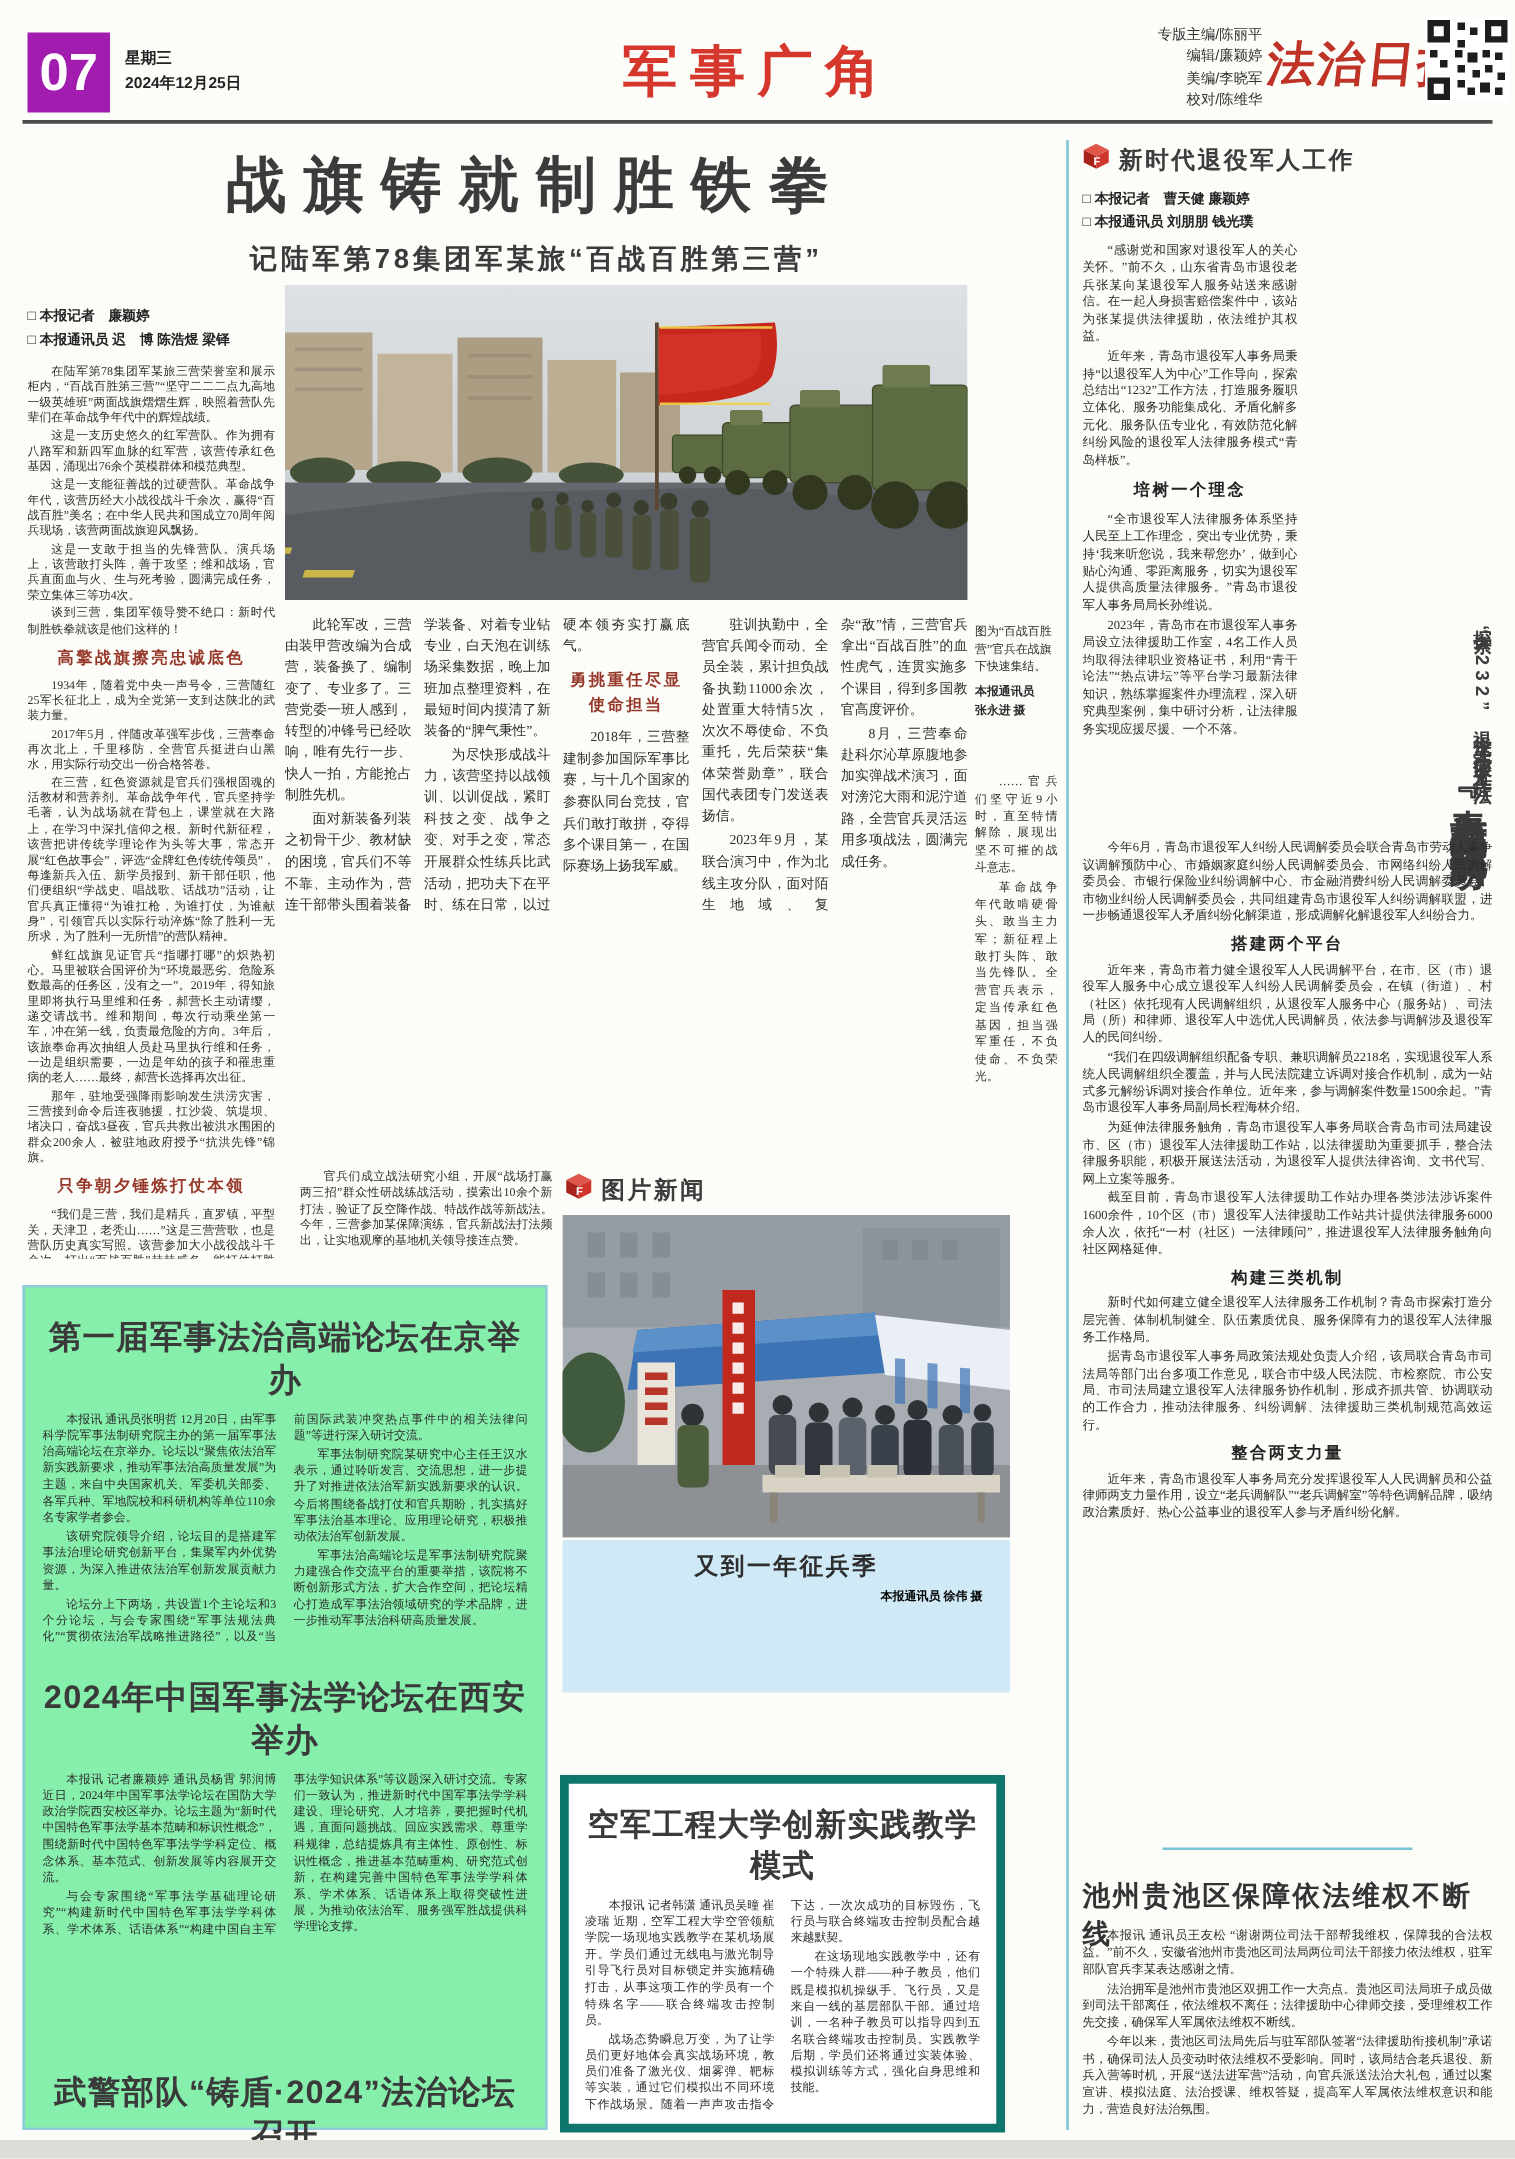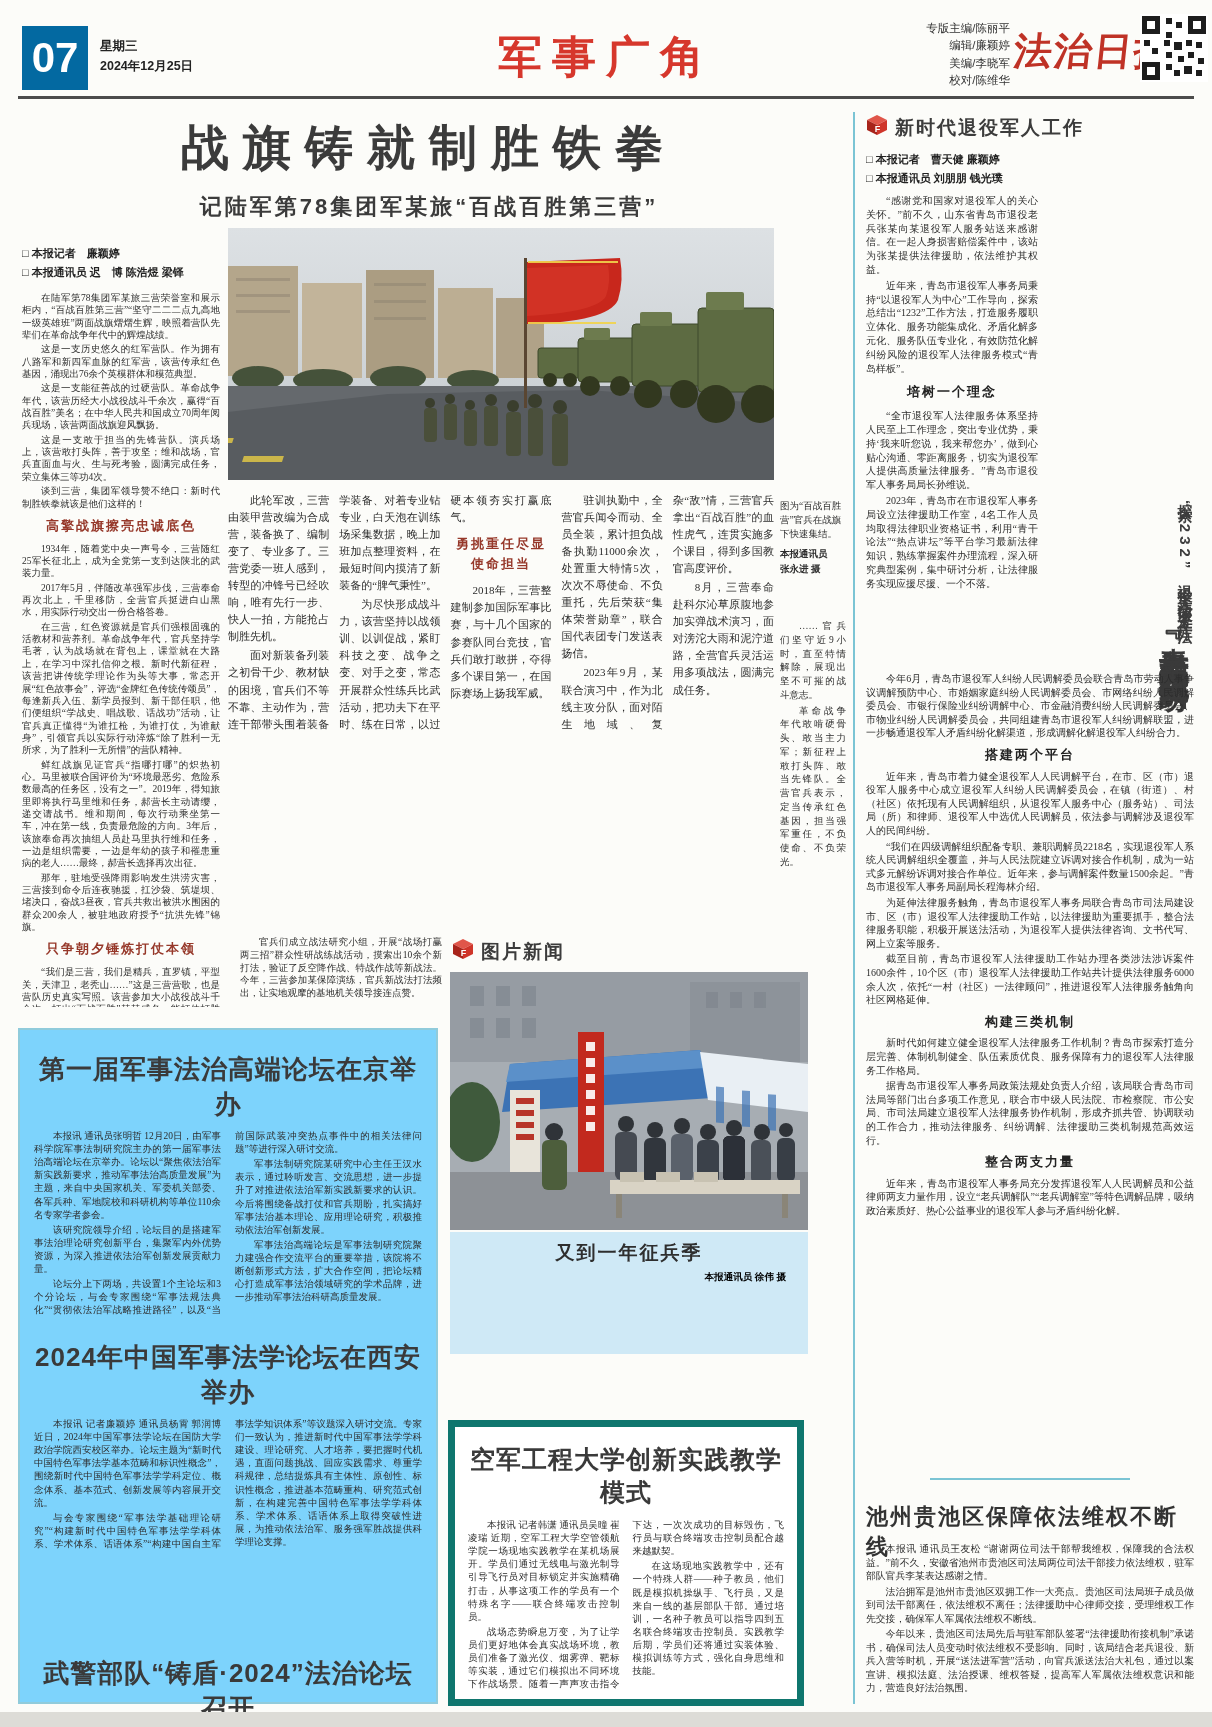--- a/index.html
+++ b/index.html
@@ -1,21 +1,21 @@
 <!DOCTYPE html>
 <html><head>
 <meta charset="utf-8">
 <style>
   html,body{margin:0;padding:0;}
   body{background:#e8e8e4;font-family:"Liberation Sans",sans-serif;}
   #page{position:relative;width:1212px;height:1727px;background:#fcfcf9;margin:0 auto;overflow:hidden;}
   .abs{position:absolute;}
 
   
-  .pgnum{left:22px;top:26px;width:66px;height:64px;background:#0369a1;color:#fff;
+  .pgnum{left:22px;top:26px;width:66px;height:64px;background:#a21caf;color:#fff;
          font-size:42px;font-weight:bold;text-align:center;line-height:64px;}
   .daywrap{left:100px;top:36px;font-size:12.5px;font-weight:bold;color:#222;line-height:1.6;}
   .section-title{left:0;top:28px;width:1212px;text-align:center;font-size:44px;font-weight:900;
                  color:#d6372c;letter-spacing:10px;}
   .credits{left:880px;top:20px;width:130px;text-align:right;font-size:11.5px;color:#333;line-height:1.5;}
   .masthead{left:1014px;top:26px;font-family:"Liberation Serif",serif;font-weight:bold;
             font-size:38px;color:#bf3226;transform:skewX(-6deg);letter-spacing:2px;}
   .qr{left:1140px;top:14px;width:68px;height:68px;}
   .header-rule{left:18px;top:96px;width:1176px;height:3px;background:#4c4c4c;}
 
@@ -53,21 +53,21 @@
   .r-vert{flex:1;display:flex;justify-content:flex-end;writing-mode:vertical-rl;padding-top:36px;}
   .v-kicker{font-size:15px;font-weight:bold;color:#3d3d3d;letter-spacing:4px;margin-left:14px;}
   .v-headline{font-size:30px;font-weight:900;color:#3a3a3a;letter-spacing:3px;}
   .r-flow2{left:866px;top:672px;width:328px;height:792px;overflow:hidden;font-size:10px;line-height:1.36;}
   .r-flow2 .subhead{font-size:13px;color:#222;margin:6px 0;}
   .r-divider{left:930px;top:1478px;width:200px;height:2px;background:#7bc4d4;}
   .chizhou-head{left:866px;top:1502px;width:328px;font-size:22px;font-weight:900;color:#333;letter-spacing:2px;}
   .chizhou-body{left:866px;top:1542px;width:328px;height:168px;overflow:hidden;font-size:9.8px;line-height:1.38;}
 
   
-  .forum-box{left:18px;top:1028px;width:420px;height:676px;border:2px solid #90cbdb;background:#7dd3fc;
+  .forum-box{left:18px;top:1028px;width:420px;height:676px;border:2px solid #90cbdb;background:#86efac;
              padding:10px 14px;box-sizing:border-box;}
   .forum-h{text-align:center;font-size:26px;font-weight:900;color:#3a3a3a;letter-spacing:1px;margin:12px 0 8px 0;}
   .forum-body{column-count:2;column-gap:14px;font-size:9.5px;line-height:1.38;overflow:hidden;}
   .fb1{height:198px;} .fb2{height:226px;}
 
   
   .pn-head{left:452px;top:938px;display:flex;align-items:center;gap:7px;font-size:19px;font-weight:bold;color:#3c3c3c;letter-spacing:2px;}
   .pn-photo{left:450px;top:972px;width:358px;height:258px;}
   .pn-panel{left:450px;top:1232px;width:358px;height:122px;background:#cfe9f6;box-sizing:border-box;padding:8px 22px;}
   .pn-title{text-align:center;font-size:19px;font-weight:900;color:#2e2e2e;letter-spacing:2px;margin-bottom:5px;}

